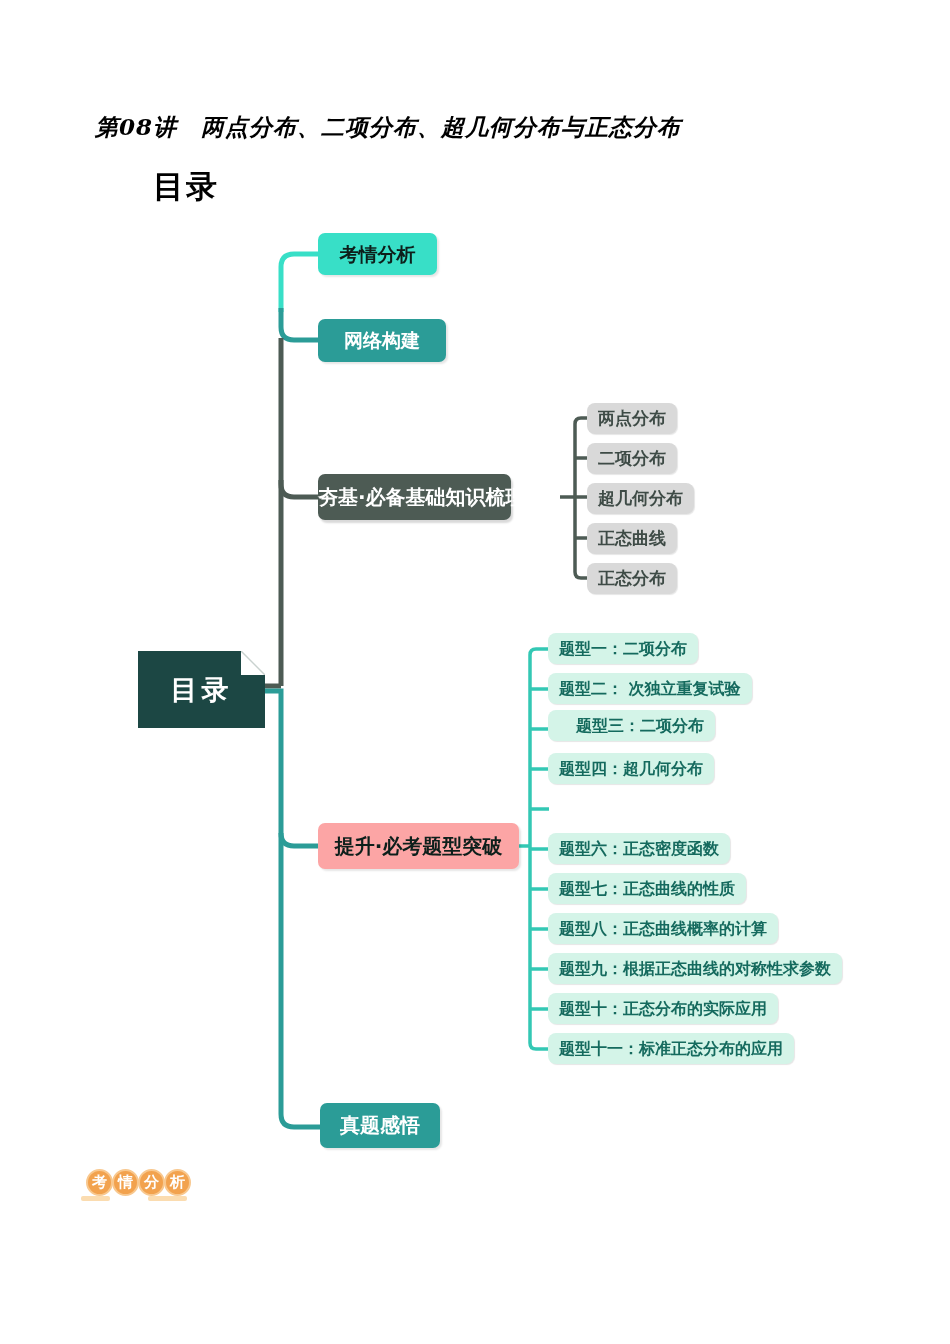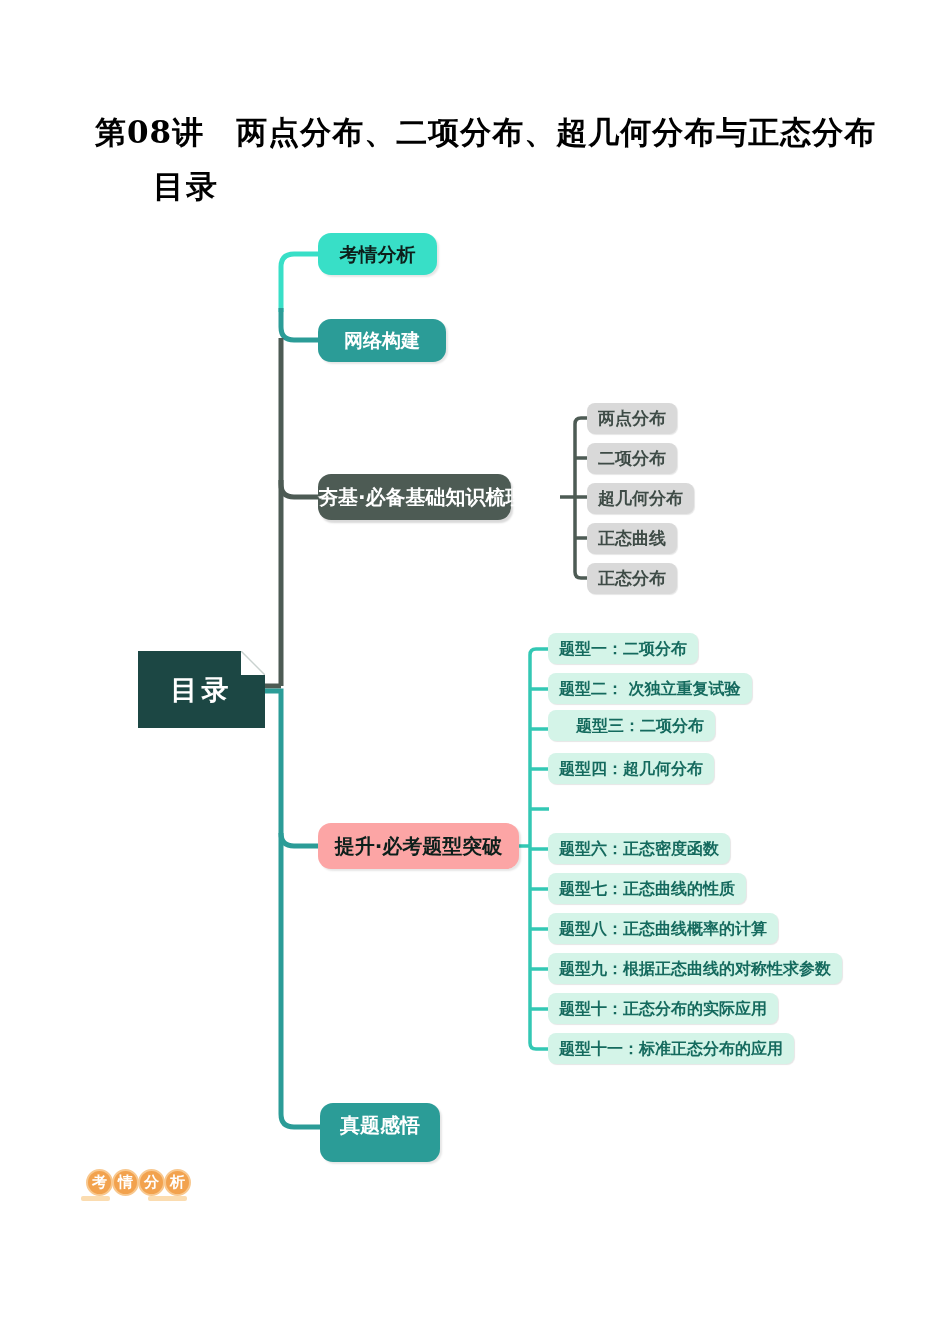--- a/index.html
+++ b/index.html
@@ -3,41 +3,41 @@
 <meta charset="utf-8">
 <style>
   html,body{margin:0;padding:0;background:#ffffff;}
   .page{
     position:relative;width:950px;height:1344px;background:#ffffff;overflow:hidden;
     font-family:"DejaVu Sans",sans-serif;
   }
   .doc-title{
     position:absolute;left:95px;top:112px;margin:0;
     font-family:"DejaVu Serif","Liberation Serif",serif;
-    font-size:31px;font-weight:700;color:#000000;letter-spacing:1px;white-space:nowrap;
+    font-size:23px;font-weight:700;color:#000000;letter-spacing:1px;white-space:nowrap;font-style:italic;
   }
   .toc-heading{
     position:absolute;left:153px;top:166px;margin:0;
     font-family:"DejaVu Serif","Liberation Serif",serif;
     font-size:31px;font-weight:700;color:#000000;letter-spacing:2px;
   }
   .connectors{position:absolute;left:0;top:0;z-index:0;}
   .node{
     position:absolute;z-index:2;box-sizing:border-box;text-align:center;
-    font-weight:700;border-radius:13px;white-space:nowrap;
+    font-weight:700;border-radius:7px;white-space:nowrap;
   }
   .node-kaoqing{left:318px;top:233px;width:119px;height:42px;line-height:42px;
     background:#38DFC7;color:#0d1f1b;font-size:19px;box-shadow:2px 2px 2px rgba(0,0,0,0.10);}
   .node-wangluo{left:318px;top:319px;width:128px;height:43px;line-height:43px;
     background:#2B9C97;color:#ffffff;font-size:19px;box-shadow:2px 2px 2px rgba(0,0,0,0.10);}
   .node-hangji{left:318px;top:474px;width:193px;height:46px;line-height:46px;
     background:#4D5B54;color:#ffffff;font-size:20px;box-shadow:2px 3px 2px rgba(0,0,0,0.15);}
   .node-tisheng{left:318px;top:823px;width:201px;height:46px;line-height:46px;
     background:#fca5a5;color:#0d1f1b;font-size:20px;box-shadow:2px 2px 2px rgba(0,0,0,0.10);}
-  .node-zhenti{left:320px;top:1103px;width:120px;height:59px;line-height:45px;
+  .node-zhenti{left:320px;top:1103px;width:120px;height:45px;line-height:45px;
     background:#2B9C97;color:#ffffff;font-size:20px;box-shadow:2px 2px 2px rgba(0,0,0,0.10);}
   .node-root{
     left:138px;top:651px;width:127px;height:77px;line-height:77px;
     background:#1C4744;color:#ffffff;font-size:27px;letter-spacing:4px;border-radius:0;
     box-shadow:3px 3px 2px rgba(140,140,140,0.35);
     clip-path:polygon(0 0,calc(100% - 24px) 0,100% 24px,100% 100%,0 100%);
   }
   .fold{position:absolute;top:0;right:0;z-index:3;}
   .leaf{
     position:absolute;z-index:2;height:31px;line-height:31px;padding:0 11px;

